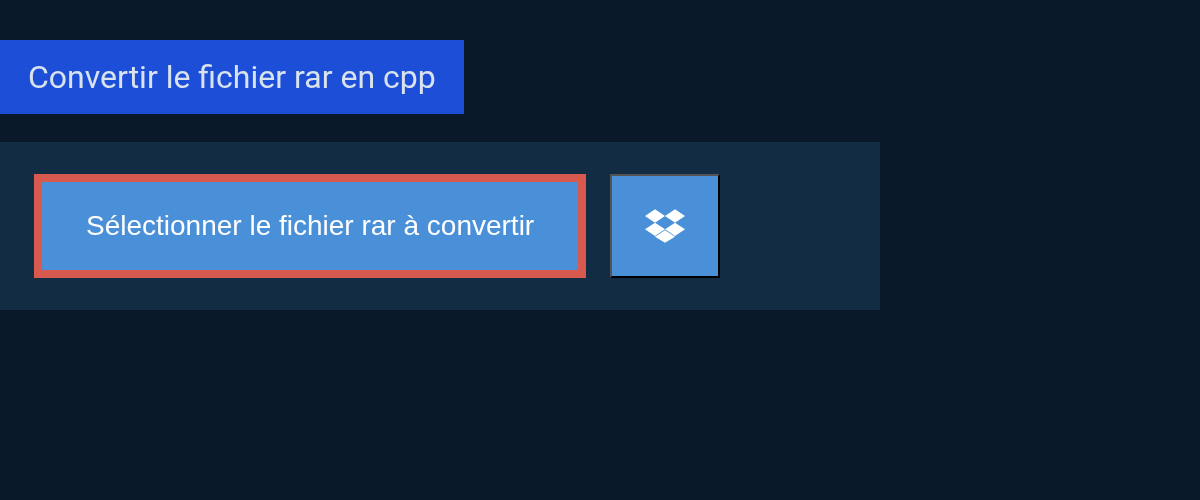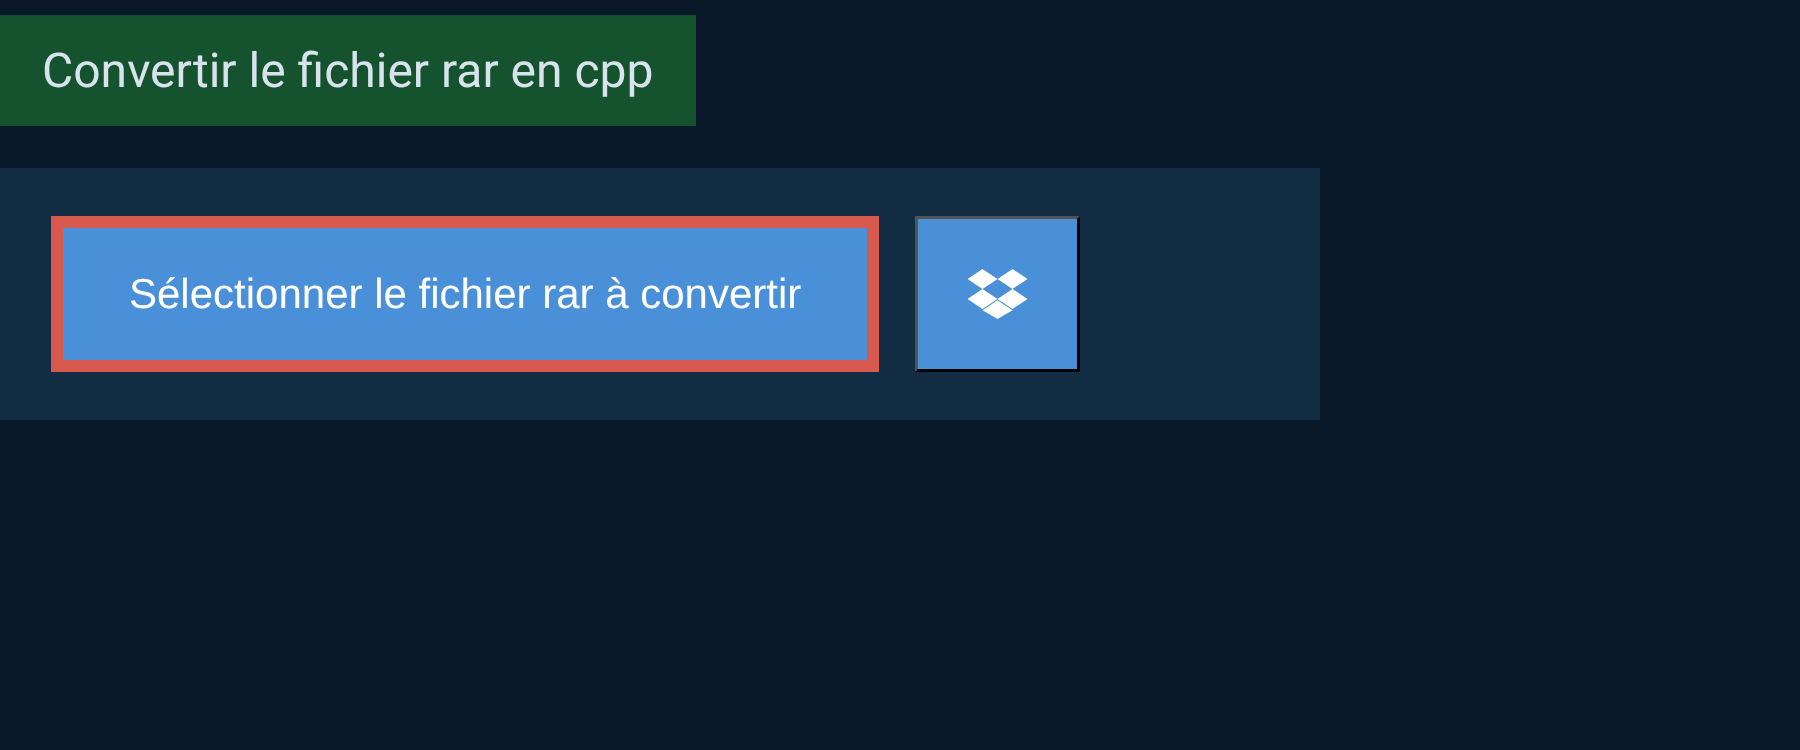--- a/index.html
+++ b/index.html
@@ -10,24 +10,24 @@
     
     body {
       width: 1200px;
       height: 500px;
       background-color: #0a1929;
       font-family: -apple-system, BlinkMacSystemFont, "Segoe UI", Roboto, Helvetica, Arial, sans-serif;
       overflow: hidden;
     }
     
     .header-tab {
-      background-color: #14532d;
+      background-color: #1d4ed8;
       display: inline-block;
       padding: 18px 28px;
-      margin-top: 10px;
+      margin-top: 40px;
       margin-left: 0;
       text-align: center;
     }
     
     .header-title {
       color: #d8e3ed;
       font-size: 32px;
       font-weight: 400;
     }
     

